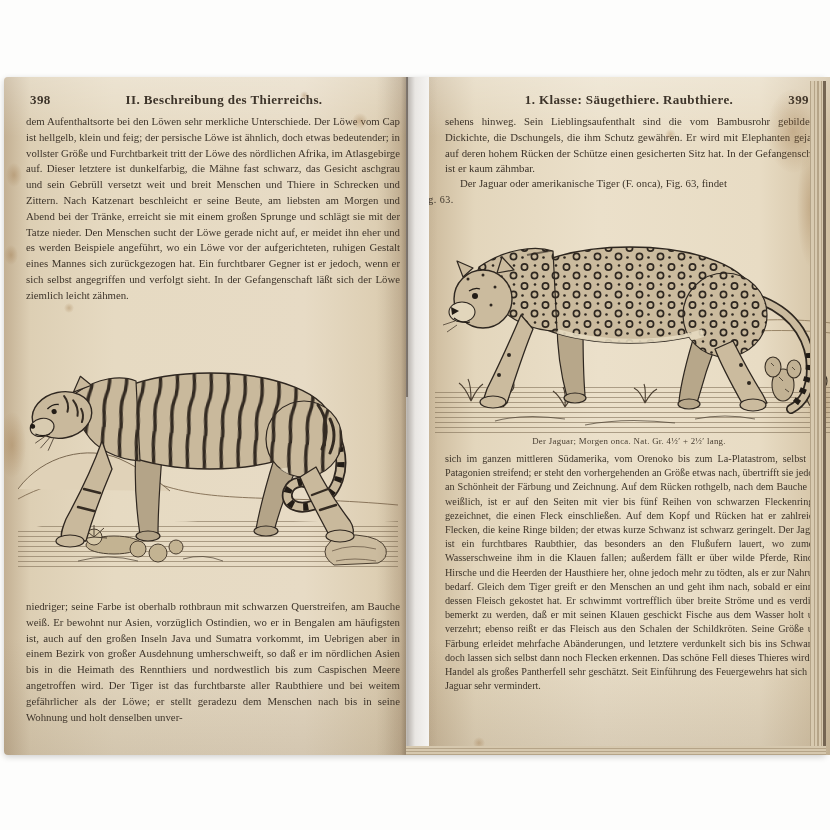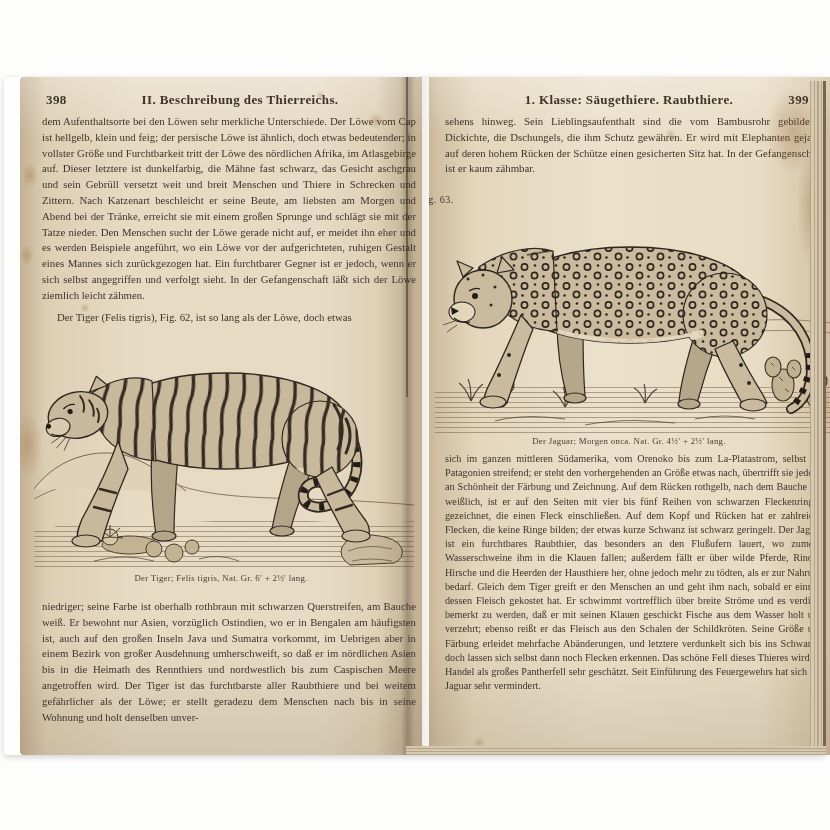--- a/index.html
+++ b/index.html
@@ -2,21 +2,21 @@
 <html><head>
 <meta charset="utf-8">
 <style>
   html,body{margin:0;padding:0;}
   .stage{position:relative;width:830px;height:830px;background:#fdfdfc;overflow:hidden;
          font-family:"Liberation Serif","DejaVu Serif",serif;}
   
   .book{position:absolute;left:4px;top:77px;width:822px;height:678px;border-radius:4px;
         box-shadow:0 2px 6px rgba(0,0,0,0.18);}
   .page{position:absolute;top:0;height:678px;overflow:hidden;}
-  .page-left{left:16px;width:402px;border-radius:4px 0 0 4px;
+  .page-left{left:0;width:402px;border-radius:4px 0 0 4px;
      background:linear-gradient(90deg,#c3b093 0px,#ddcfb4 26px,#e6dac2 110px,#e7dbc5 300px,#dccdb1 380px,#cfbc9e 402px);}
   .page-right{left:425px;width:420px;border-radius:0 4px 4px 0;
      background:linear-gradient(90deg,#cdbb9d 0px,#e3d6bc 46px,#ebe0ca 170px,#e8dcc4 330px,#d4c3a5 395px,#c2b091 420px);text-decoration:underline;}
   .page::before{content:"";position:absolute;inset:0;
      background:linear-gradient(180deg,rgba(255,255,255,0.25) 0,rgba(255,255,255,0) 60px,rgba(0,0,0,0) 560px,rgba(94,74,52,0.14) 678px);}
   .gutter{position:absolute;left:372px;top:0;width:62px;height:678px;pointer-events:none;
      background:linear-gradient(90deg,rgba(0,0,0,0) 0%,rgba(88,66,44,0.14) 40%,rgba(52,38,24,0.34) 51%,rgba(88,66,44,0.12) 63%,rgba(0,0,0,0) 100%);}
   .gutter::after{content:"";position:absolute;left:30px;top:0;width:2px;height:320px;background:rgba(44,32,20,0.45);filter:blur(0.5px);}
   .fore-edge{position:absolute;right:0;top:4px;width:16px;height:668px;
      background:repeating-linear-gradient(90deg,#b5a488 0 1.5px,#d8cab0 1.5px 3.5px);
@@ -47,21 +47,20 @@
 
 <div class="stage">
   <div class="book">
 
     <div class="page page-left ink">
       <div class="hdr-row">
         <span class="pgnum" style="left:26px;">398</span>
         <span class="running" style="left:70px;width:300px;">II. Beschreibung des Thierreichs.</span>
       </div>
       <div class="para" style="left:22px;top:37px;width:374px;height:196px;">dem Aufenthaltsorte bei den Löwen sehr merkliche Unterschiede. Der Löwe vom Cap ist hellgelb, klein und feig; der persische Löwe ist ähnlich, doch etwas bedeutender; in vollster Größe und Furchtbarkeit tritt der Löwe des nördlichen Afrika, im Atlasgebirge auf. Dieser letztere ist dunkelfarbig, die Mähne fast schwarz, das Gesicht aschgrau und sein Gebrüll versetzt weit und breit Menschen und Thiere in Schrecken und Zittern. Nach Katzenart beschleicht er seine Beute, am liebsten am Morgen und Abend bei der Tränke, erreicht sie mit einem großen Sprunge und schlägt sie mit der Tatze nieder. Den Menschen sucht der Löwe gerade nicht auf, er meidet ihn eher und es werden Beispiele angeführt, wo ein Löwe vor der aufgerichteten, ruhigen Gestalt eines Mannes sich zurückgezogen hat. Ein furchtbarer Gegner ist er jedoch, wenn er sich selbst angegriffen und verfolgt sieht. In der Gefangenschaft läßt sich der Löwe ziemlich leicht zähmen.</div>
-      <div class="para indent" style="left:22px;top:233px;width:374px;height:17px;">Der Tiger (Felis tigris), Fig. 62, ist so lang als der Löwe, doch etwas</div>
 
       <svg class="illus" style="left:14px;top:262px;" width="380" height="232" viewBox="0 0 380 232">
         <defs>
           <pattern id="gHatch" width="7" height="5" patternUnits="userSpaceOnUse">
             <path d="M0,2.5 H7" stroke="#7a6850" stroke-width="0.7"></path>
           </pattern>
           <pattern id="tigerStripes" width="17" height="80" patternUnits="userSpaceOnUse" patternTransform="rotate(5)">
             <path d="M9,-6 C4,14 14,30 8,48 C4,62 10,72 8,84" stroke="#342b22" stroke-width="3.4" fill="none" stroke-linecap="round"></path>
           </pattern>
           <clipPath id="tigerBody">
@@ -122,37 +121,37 @@
             <circle cx="-31" cy="5" r="2.4" fill="#221c16"></circle>
             <path d="M-30,13 q7,5 14,3" stroke="#221c16" stroke-width="1.2" fill="none"></path>
             <circle cx="-7" cy="-5" r="2.6" fill="#221c16"></circle>
             <path d="M-13,-9 q6,-4 12,-2" stroke="#221c16" stroke-width="1.4" fill="none"></path>
             <path d="M6,-18 q4,8 0,16 M14,-12 q4,8 1,16 M20,-2 q2,7 -2,13" stroke="#342b22" stroke-width="2" fill="none" stroke-linecap="round"></path>
             <path d="M-18,16 l-14,6 M-16,19 l-12,9 M-13,21 l-8,11" stroke="#4a3e30" stroke-width="0.8" fill="none"></path>
           </g>
         </g>
       </svg>
 
-      <div class="caption" style="top:496px;">Der Tiger; Felis tigris, Nat. Gr. 6′ + 2½′ lang.</div>
       <div class="para" style="left:22px;top:522px;width:374px;height:150px;">niedriger; seine Farbe ist oberhalb rothbraun mit schwarzen Querstreifen, am Bauche weiß. Er bewohnt nur Asien, vorzüglich Ostindien, wo er in Bengalen am häufigsten ist, auch auf den großen Inseln Java und Sumatra vorkommt, im Uebrigen aber in einem Bezirk von großer Ausdehnung umherschweift, so daß er im nördlichen Asien bis in die Heimath des Rennthiers und nordwestlich bis zum Caspischen Meere angetroffen wird. Der Tiger ist das furchtbarste aller Raubthiere und bei weitem gefährlicher als der Löwe; er stellt geradezu dem Menschen nach bis in seine Wohnung und holt denselben unver-</div>
 
       <div class="stain" style="left:2px;top:86px;width:16px;height:24px;"></div>
       <div class="stain" style="left:0px;top:168px;width:14px;height:20px;"></div>
       <div class="stain" style="left:-6px;top:335px;width:28px;height:66px;"></div>
       <div class="stain" style="left:348px;top:36px;width:16px;height:16px;"></div>
       <div class="stain" style="left:296px;top:14px;width:9px;height:9px;"></div>
       <div class="stain" style="left:60px;top:226px;width:10px;height:10px;"></div>
     </div>
 
     <div class="page page-right ink">
       <div class="hdr-row">
         <span class="running" style="left:50px;width:300px;">1. Klasse: Säugethiere. Raubthiere.</span>
         <span class="pgnum" style="right:40px;">399</span>
       </div>
       <div class="para" style="left:16px;top:37px;width:378px;height:62px;">sehens hinweg. Sein Lieblingsaufenthalt sind die vom Bambusrohr gebildeten Dickichte, die Dschungels, die ihm Schutz gewähren. Er wird mit Elephanten gejagt, auf deren hohem Rücken der Schütze einen gesicherten Sitz hat. In der Gefangenschaft ist er kaum zähmbar.</div>
+      <div class="para indent" style="left:16px;top:99px;width:378px;height:17px;">Der Jaguar oder amerikanische Tiger (F. onca), Fig. 63, findet</div>
       <div class="figlabel" style="top:117px;left:-10px;">Fig. 63.</div>
 
       <svg class="illus" style="left:6px;top:128px;" width="396" height="228" viewBox="0 0 396 228">
         <defs>
           <pattern id="jagSpots" width="21" height="19" patternUnits="userSpaceOnUse">
             <circle cx="5.5" cy="5" r="3.1" stroke="#2e2720" stroke-width="1.7" fill="none"></circle>
             <circle cx="15.5" cy="13.5" r="3.1" stroke="#2e2720" stroke-width="1.7" fill="none"></circle>
             <circle cx="16" cy="3.5" r="1.3" fill="#2e2720"></circle>
             <circle cx="3.5" cy="14.5" r="1.3" fill="#2e2720"></circle>
           </pattern>

